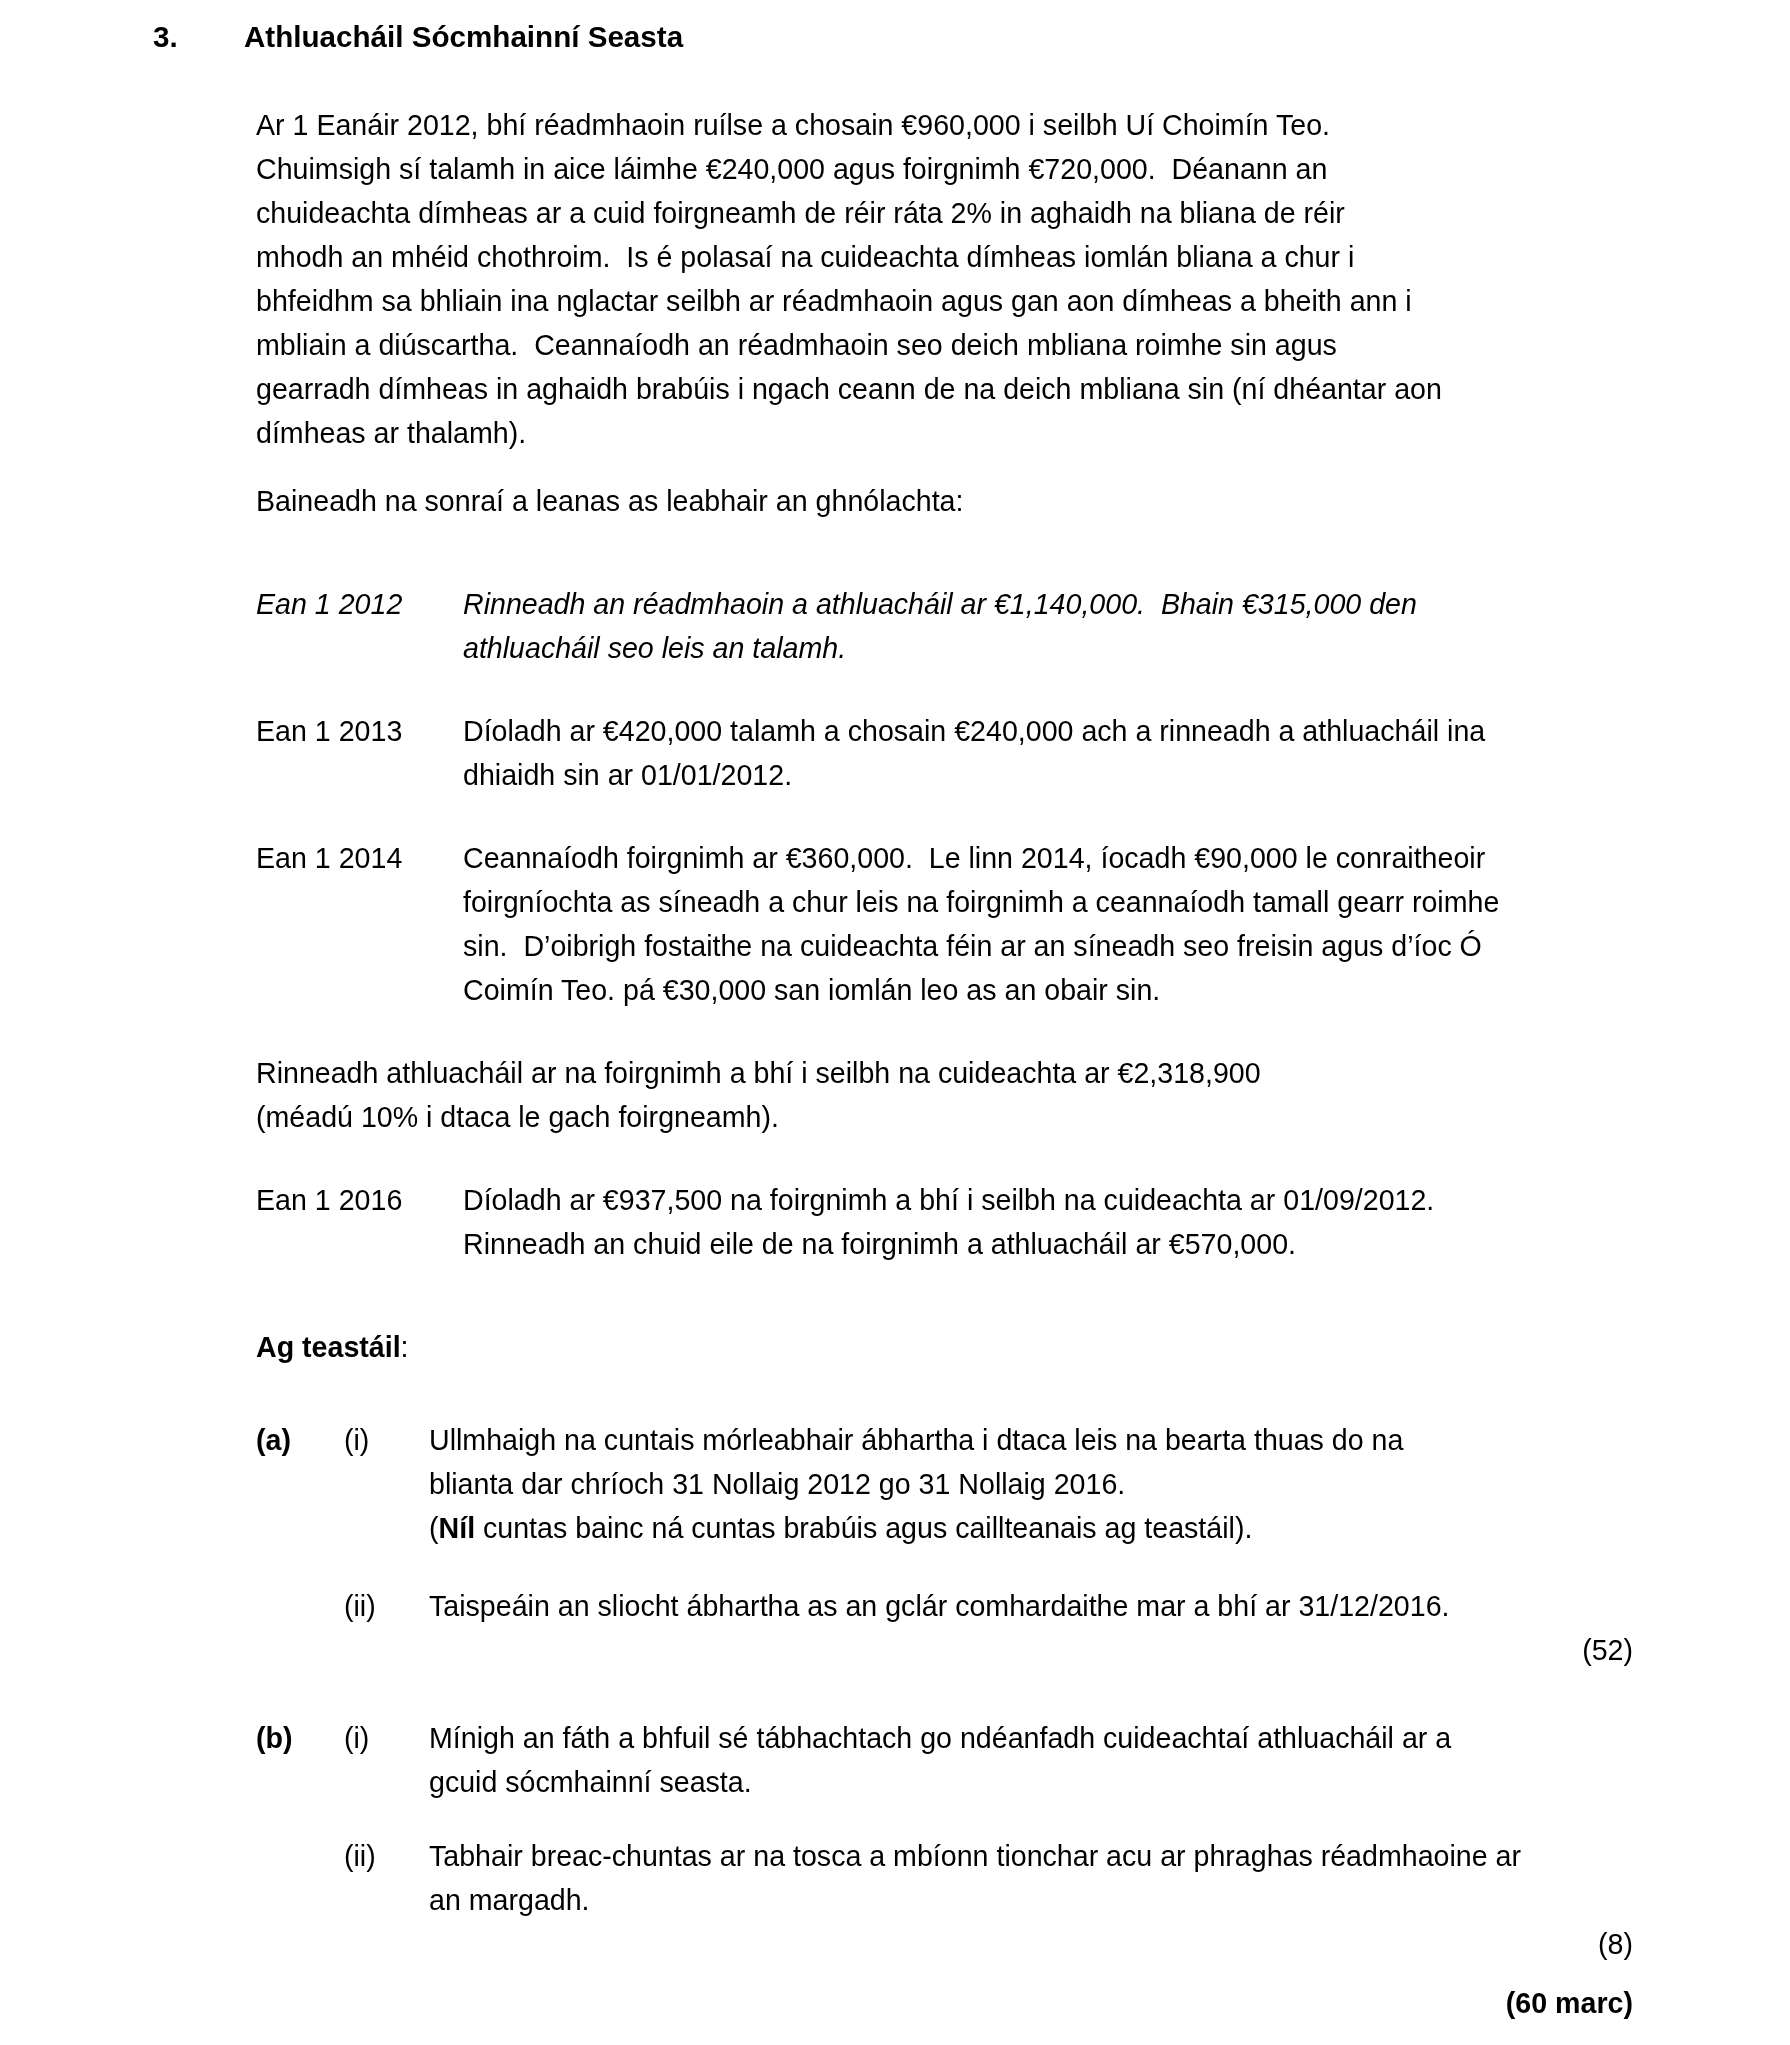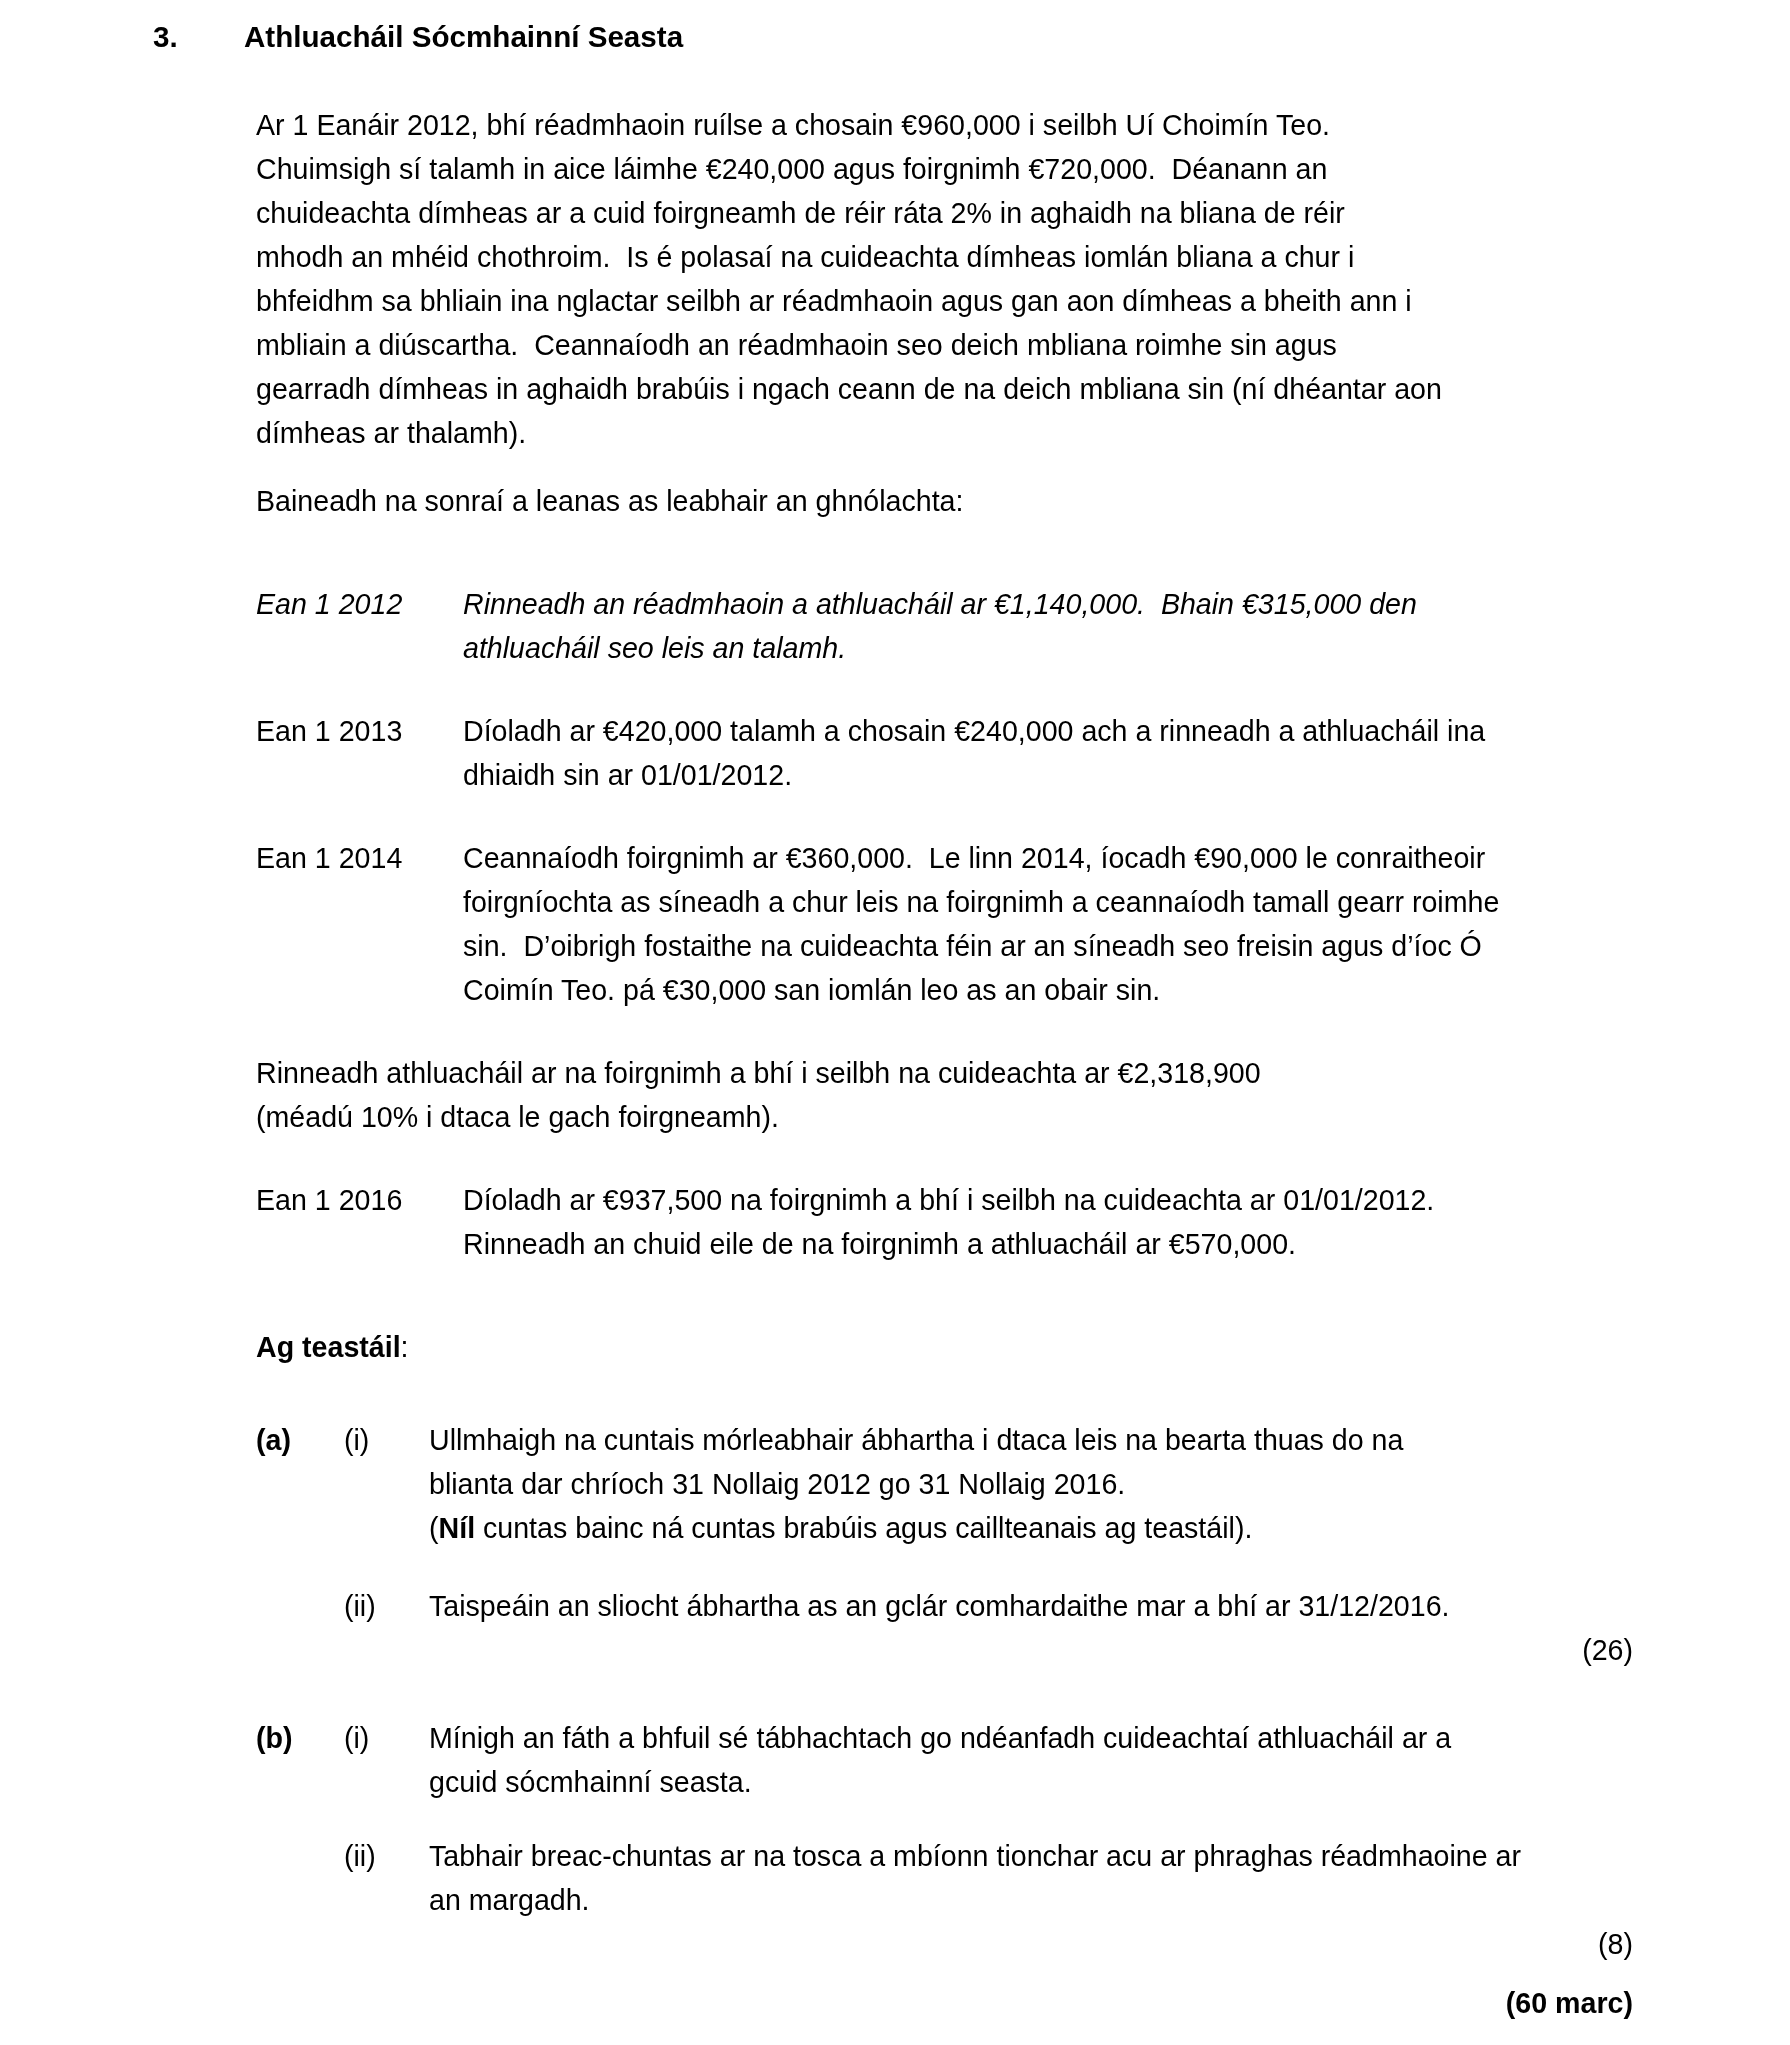--- a/index.html
+++ b/index.html
@@ -91,21 +91,21 @@
 Coimín Teo. pá €30,000 san iomlán leo as an obair sin.</div>
     </div>
 
     <div class="event">
       <div class="etext pre">Rinneadh athluacháil ar na foirgnimh a bhí i seilbh na cuideachta ar €2,318,900
 (méadú 10% i dtaca le gach foirgneamh).</div>
     </div>
 
     <div class="event">
       <span class="edate">Ean 1 2016</span>
-      <div class="etext pre">Díoladh ar €937,500 na foirgnimh a bhí i seilbh na cuideachta ar 01/01/2012.
+      <div class="etext pre">Díoladh ar €937,500 na foirgnimh a bhí i seilbh na cuideachta ar 01/09/2012.
 Rinneadh an chuid eile de na foirgnimh a athluacháil ar €570,000.</div>
     </div>
 
     <div class="req-heading">
       <span class="bold">Ag teastáil</span><span>:</span>
     </div>
 
     <div class="req req-a-i">
       <span class="part">(a)</span>
       <span class="roman">(i)</span>
@@ -115,21 +115,21 @@
         <div class="pre"><span>(</span><span class="bold">Níl</span><span> cuntas bainc ná cuntas brabúis agus caillteanais ag teastáil).</span></div>
       </div>
     </div>
 
     <div class="req req-a-ii">
       <span class="part"></span>
       <span class="roman">(ii)</span>
       <div class="rtext pre">Taispeáin an sliocht ábhartha as an gclár comhardaithe mar a bhí ar 31/12/2016.</div>
     </div>
 
-    <div class="marks">(26)</div>
+    <div class="marks">(52)</div>
 
     <div class="req req-b-i">
       <span class="part">(b)</span>
       <span class="roman">(i)</span>
       <div class="rtext pre">Mínigh an fáth a bhfuil sé tábhachtach go ndéanfadh cuideachtaí athluacháil ar a
 gcuid sócmhainní seasta.</div>
     </div>
 
     <div class="req req-b-ii">
       <span class="part"></span>

